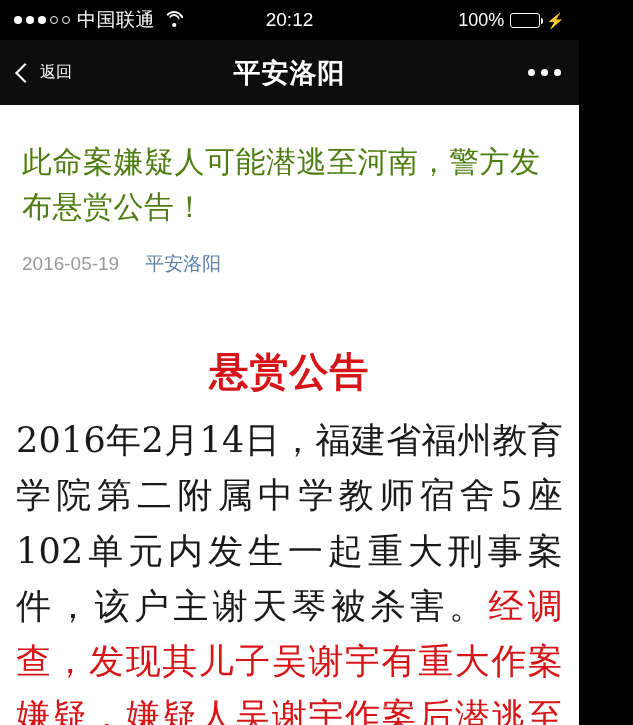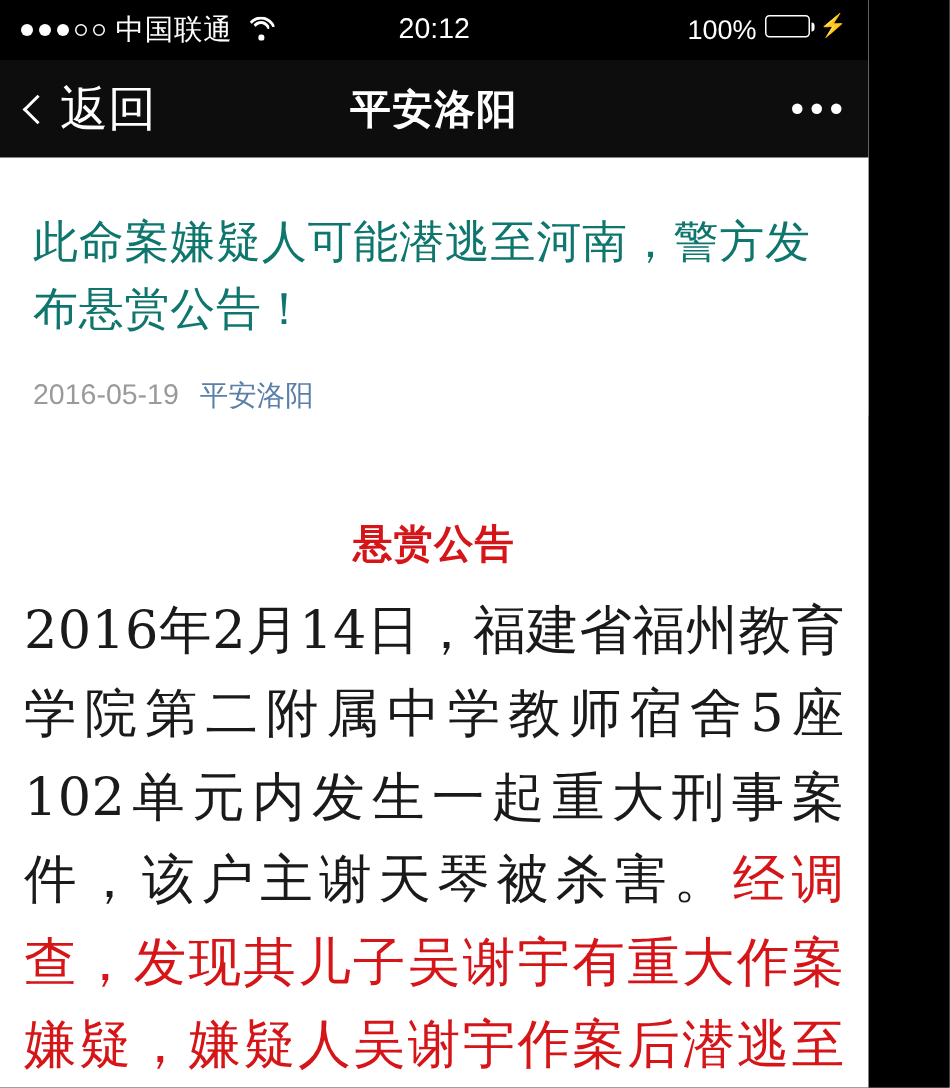--- a/index.html
+++ b/index.html
@@ -89,20 +89,21 @@
   }
   .status-center {
     position: absolute;
     left: 0; right: 0;
     text-align: center;
     font-size: 19px;
     pointer-events: none;
   }
   .status-right {
     display: flex;
+    align-items: center;
     justify-content: flex-end;
     gap: 6px;
     flex: 1;
     font-size: 18px;
   }
   .battery {
     position: relative;
     width: 30px;
     height: 15px;
     border: 1.6px solid #ffffff;
@@ -139,21 +140,21 @@
     display: flex;
     align-items: center;
     padding: 0 18px;
     box-sizing: border-box;
     position: relative;
   }
   .nav-back {
     display: flex;
     align-items: center;
     gap: 6px;
-    font-size: 32px;
+    font-size: 16px;
     color: #ffffff;
     z-index: 2;
   }
   .chev {
     display: inline-block;
     width: 12px;
     height: 12px;
     border-left: 2.4px solid #ffffff;
     border-bottom: 2.4px solid #ffffff;
     transform: rotate(45deg);
@@ -183,45 +184,45 @@
 
   
   .article {
     background: #ffffff;
     padding: 34px 22px 0 22px;
     box-sizing: border-box;
   }
   .headline {
     font-size: 30px;
     line-height: 1.5;
-    color: #0f766e;
+    color: #4d7c0f;
     font-weight: normal;
     margin: 0 0 22px 0;
     letter-spacing: 0.5px;
   }
   .meta {
     display: flex;
     align-items: center;
-    gap: 14px;
+    gap: 26px;
     font-size: 19px;
     margin-bottom: 10px;
   }
   .meta-date { color: #9a9a9a; }
   .meta-account { color: #5a7fa8; }
 
   
   .body-wrap {
     padding: 58px 10px 0 10px;
     box-sizing: border-box;
     position: relative;
   }
   .notice-title {
     text-align: center;
     color: #d61518;
-    font-size: 26px;
+    font-size: 39px;
     font-weight: bold;
     font-family: "DejaVu Serif", serif;
     margin-bottom: 14px;
     letter-spacing: 1px;
   }
   .notice-body {
     color: #d61518;
     font-size: 35px;
     line-height: 1.58;
     font-family: "DejaVu Serif", serif;

